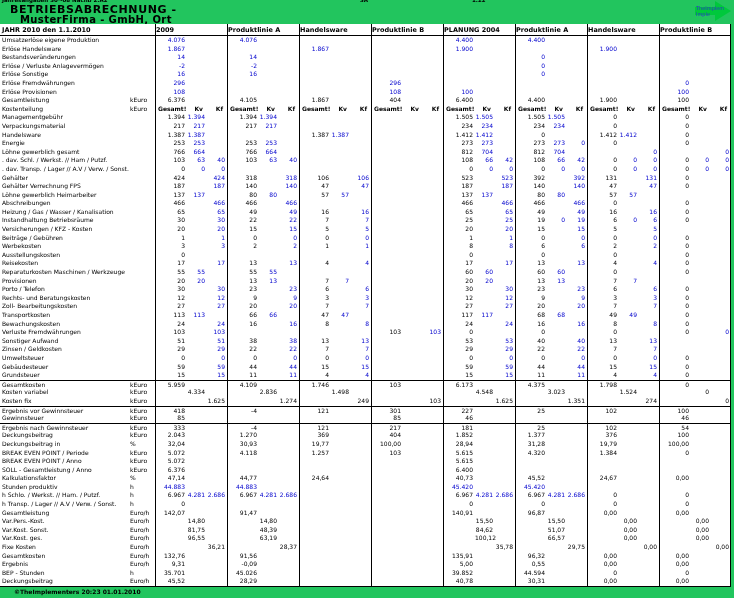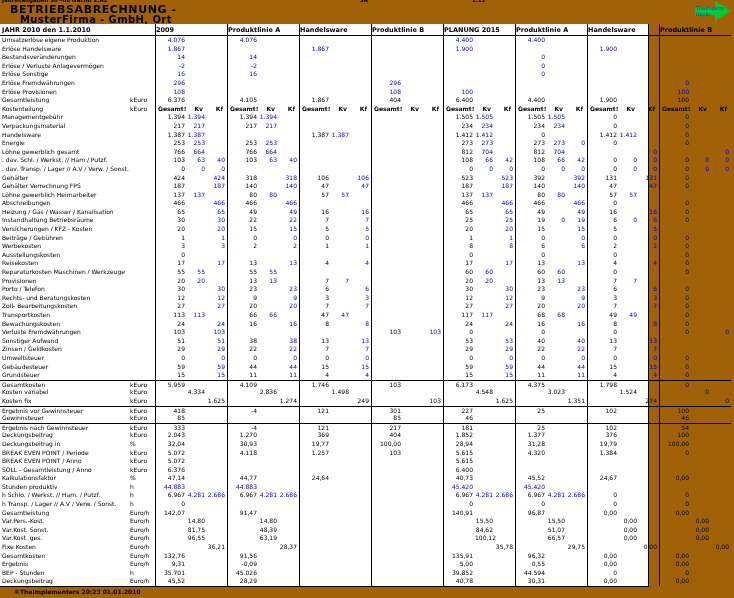--- a/index.html
+++ b/index.html
@@ -1,28 +1,28 @@
 <!DOCTYPE html>
 <html><head>
 <meta charset="utf-8">
 <style>
   *{box-sizing:border-box;margin:0;padding:0}
   body{margin:0;background:#fff}
-  .page{position:relative;width:734px;height:598px;background:#a16207;
+  .page{position:relative;width:734px;height:598px;background:#22c55e;
         font-family:"DejaVu Sans",sans-serif;overflow:hidden;color:#000}
   .note{position:absolute;top:-3px;left:2px;font-size:5.5px;font-weight:bold;white-space:nowrap}
   .note-mid{position:absolute;top:-3px;left:360px;font-size:5.5px;font-weight:bold}
   .note-right{position:absolute;top:-3px;left:472px;font-size:5.5px;font-weight:bold}
   .t1{position:absolute;top:3px;left:10px;font-size:11px;font-weight:bold;letter-spacing:.6px;white-space:nowrap}
   .t2{position:absolute;top:14px;left:20px;font-size:10px;font-weight:bold;letter-spacing:.4px;white-space:nowrap}
   .logo{position:absolute;top:0;right:2px;width:38px;height:22px}
   #grid{position:absolute;left:0;top:24px;display:grid;
         grid-template-columns:129px 26px repeat(8,32px 20px 20px);
         grid-template-rows:12px;grid-auto-rows:8.6px;
-        border-right:1px solid #000;border-bottom:1px solid #000;width:649px;background:#fff}
+        border-right:1px solid #000;border-bottom:1px solid #000;width:731px;background:#fff}
   #grid div{overflow:visible;white-space:nowrap}
   .hd{font-weight:bold;font-size:6.5px;text-align:left;border-bottom:1px solid #000;line-height:12px}
   .hdl{text-align:left;padding-left:2px}
   .lbl{font-size:6px;padding-left:2px;line-height:8.6px;z-index:1}
   .unit{font-size:6px;line-height:8.6px;padding-left:1px}
   .num{font-size:6px;text-align:right;padding-right:2px;line-height:8.6px}
   .gl{border-left:1px solid #000}
   .sep{border-top:1px solid #000}
   .b{color:#0000cd}
   .k{color:#000}
@@ -47,21 +47,21 @@
     <text x="2" y="16" font-size="5" fill="#2a2ad2" font-family="DejaVu Sans, sans-serif">Imple</text>
   </svg>
 
   <div id="grid">
       <div class="hd hdl">JAHR 2010   den 1.1.2010</div>
       <div class="hd"></div>
       <div class="hd gl" style="grid-column: span 3;">2009</div>
       <div class="hd gl" style="grid-column: span 3;">Produktlinie A</div>
       <div class="hd gl" style="grid-column: span 3;">Handelsware</div>
       <div class="hd gl" style="grid-column: span 3;">Produktlinie B</div>
-      <div class="hd gl" style="grid-column: span 3;">PLANUNG  2015</div>
+      <div class="hd gl" style="grid-column: span 3;">PLANUNG  2004</div>
       <div class="hd gl" style="grid-column: span 3;">Produktlinie A</div>
       <div class="hd gl" style="grid-column: span 3;">Handelsware</div>
       <div class="hd gl" style="grid-column: span 3;">Produktlinie B</div>
       <div class="lbl">Umsatzerlöse eigene Produktion</div>
       <div class="unit"></div>
       <div class="num gl b">4.076</div>
       <div class="num b"></div>
       <div class="num b"></div>
       <div class="num gl b">4.076</div>
       <div class="num b"></div>

